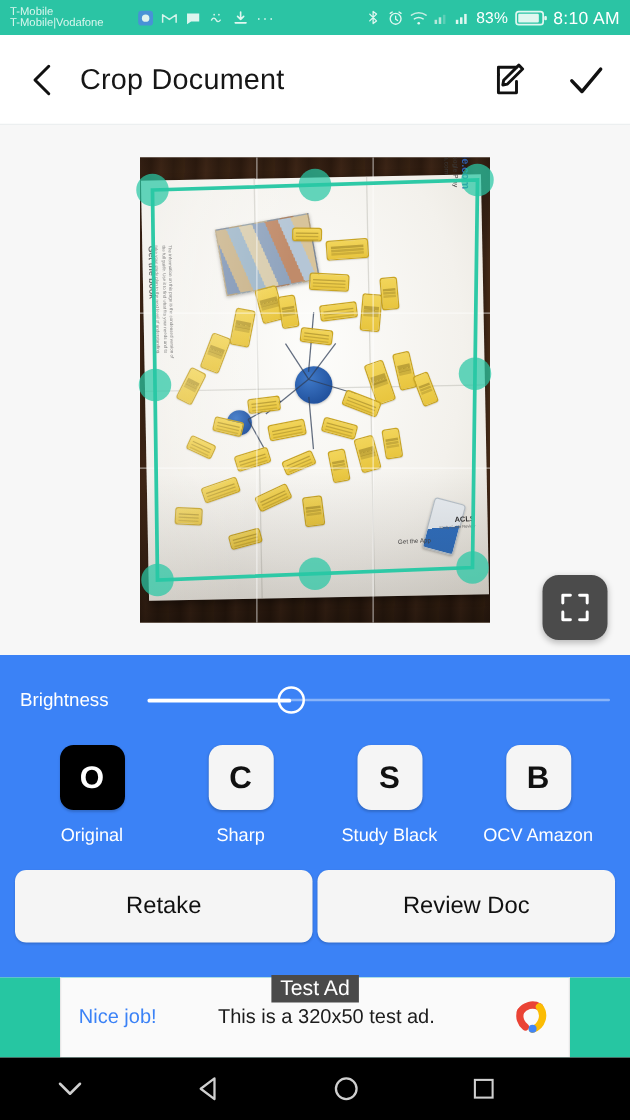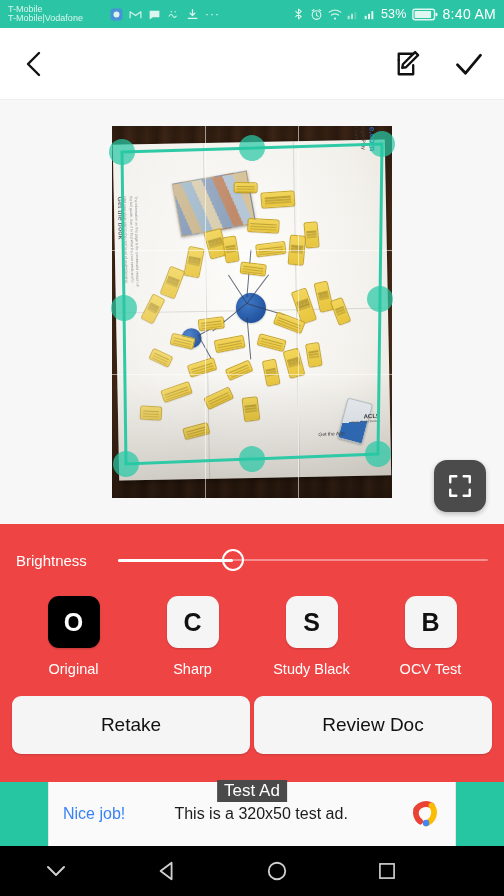--- a/index.html
+++ b/index.html
@@ -175,21 +175,21 @@
     position:absolute; right:18px; bottom:12px;
     width:52px; height:52px; border-radius:13px;
     background:#4b4b4b; display:flex; align-items:center;
     justify-content:center; cursor:pointer;
     box-shadow:0 2px 5px rgba(0,0,0,.25);
   }
 
   
   .controls {
     position:absolute; top:524px; left:0; width:504px; height:258px;
-    background:#ef4444;
+    background:#3b82f6;
   }
   .bright-row { display:flex; align-items:center; height:72px; padding:0 16px; }
   .bright-label { color:#ffffff; font-size:15px; width:96px; }
   .slider { position:relative; flex:1; height:26px; display:flex;
     align-items:center; margin-left:6px; cursor:pointer; }
   .track-bg { position:absolute; left:0; right:0; height:2px;
     background:rgba(255,255,255,.40); border-radius:2px; }
   .track-fill { position:absolute; left:0; width:31%; height:3px;
     background:#ffffff; border-radius:2px; }
   .thumb {
@@ -321,38 +321,39 @@
             <rect x="11" y="4" width="3" height="11" fill="#9fded0" opacity=".45"></rect>
           </svg>
       </span>
       <span class="sb-ic">
         <svg width="12" height="13" viewBox="0 0 18 16">
             <rect x="1" y="10" width="3" height="5" fill="#eafaf5"></rect>
             <rect x="6" y="7" width="3" height="8" fill="#eafaf5"></rect>
             <rect x="11" y="3" width="3" height="12" fill="#eafaf5"></rect>
           </svg>
       </span>
-      <span class="batt-txt">53%</span>
+      <span class="batt-txt">83%</span>
       <span class="sb-ic">
         <svg width="26" height="13" viewBox="0 0 30 14">
             <rect x="1" y="1" width="25" height="12" rx="2.5" fill="none" stroke="#eafaf5" stroke-width="1.6"></rect>
             <rect x="3" y="3" width="19" height="8" rx="1" fill="#eafaf5"></rect>
             <rect x="27" y="5" width="2.4" height="4" rx="1" fill="#eafaf5"></rect>
           </svg>
       </span>
-      <span class="clock">8:40 AM</span>
+      <span class="clock">8:10 AM</span>
     </div>
   </div>
 
   <div class="header">
     <div class="back-btn">
       <svg width="24" height="26" viewBox="0 0 24 26">
         <path d="M16 2L5 13l11 11" fill="none" stroke="#111" stroke-width="2.4" stroke-linecap="round" stroke-linejoin="round"></path>
       </svg>
     </div>
+    <div class="page-title">Crop Document</div>
     <div class="hdr-actions">
       <div class="hdr-btn">
         <svg width="28" height="28" viewBox="0 0 24 24">
           <path d="M3.2 8.4v12.4h12.4V13" fill="none" stroke="#111" stroke-width="2" stroke-linecap="round" stroke-linejoin="round"></path>
           <path d="M3.2 8.4V3.2h12.4" fill="none" stroke="#111" stroke-width="2" stroke-linecap="round" stroke-linejoin="round"></path>
           <path d="M9.4 14.8l10.4-10.4-2.6-2.6L6.8 12.2l-.6 3.2z" fill="none" stroke="#111" stroke-width="2" stroke-linejoin="round"></path>
         </svg>
       </div>
       <div class="hdr-btn">
         <svg width="30" height="28" viewBox="0 0 26 24">
@@ -485,21 +486,21 @@
       <div class="filter">
         <div class="fchip">C</div>
         <div class="flabel">Sharp</div>
       </div>
       <div class="filter">
         <div class="fchip">S</div>
         <div class="flabel">Study Black</div>
       </div>
       <div class="filter">
         <div class="fchip">B</div>
-        <div class="flabel">OCV Test</div>
+        <div class="flabel">OCV Amazon</div>
       </div>
     </div>
 
     <div class="actions">
       <div class="act-btn">Retake</div>
       <div class="act-btn">Review Doc</div>
     </div>
   </div>
 
   <div class="adzone">

